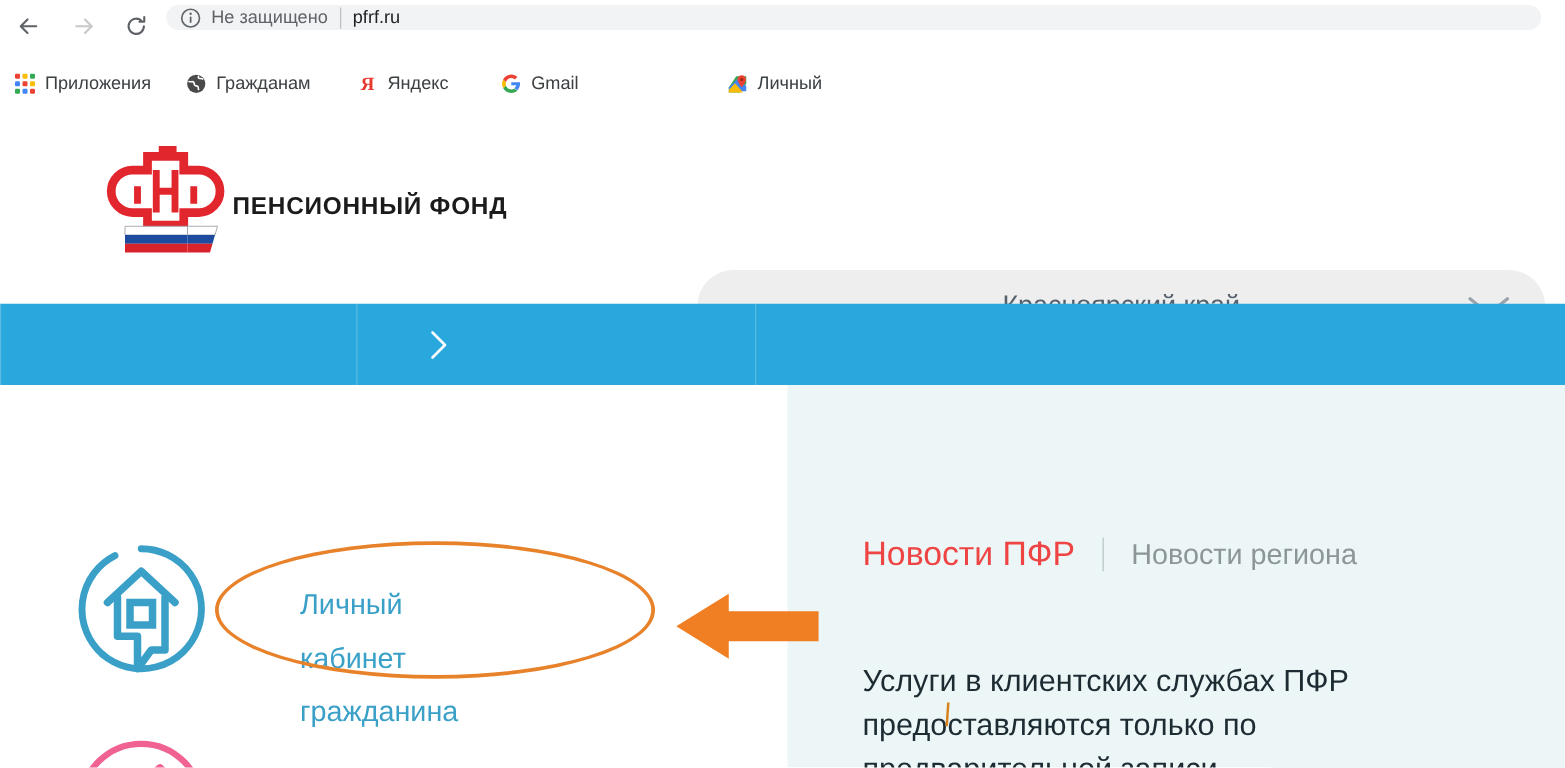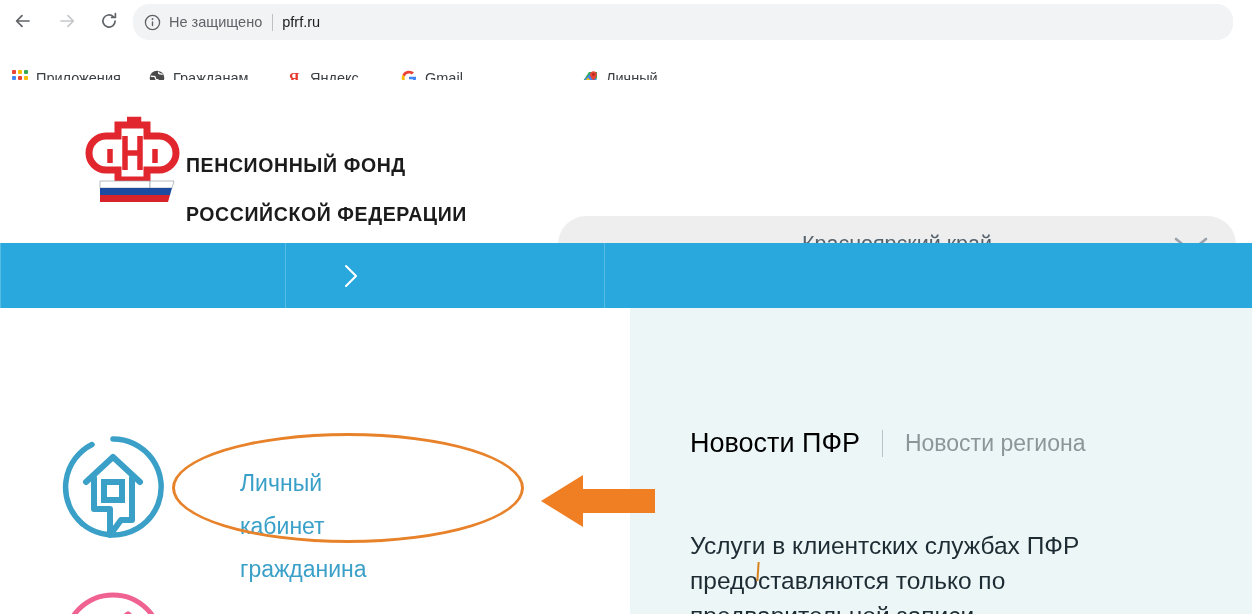--- a/index.html
+++ b/index.html
@@ -18,35 +18,35 @@
   .nav-btn{
     position:absolute;top:6px;width:30px;height:30px;
     display:flex;align-items:center;justify-content:center;
     border-radius:50%;
   }
   .nav-btn svg{display:block;}
   #back-btn{left:8px;}
   #fwd-btn{left:52px;}
   #reload-btn{left:94px;}
   .omnibox{
-    position:absolute;left:133px;top:4px;width:1100px;height:36px;
+    position:absolute;left:133px;top:4px;width:1100px;height:20px;
     background:#f1f3f4;border-radius:16px;
     display:flex;align-items:center;
   }
   .omni-info{margin-left:11px;display:flex;align-items:center;}
   .omni-insecure{
     font-size:14.5px;color:#5f6368;margin-left:8px;letter-spacing:0px;
   }
   .omni-sep{
     width:1px;height:17px;background:#bdc1c6;margin:0 9px 0 10px;
   }
   .omni-url{font-size:14.5px;color:#202124;}
 
   
-  .bookmarks{position:absolute;left:0;top:59px;width:996px;height:38px;}
+  .bookmarks{position:absolute;left:0;top:48px;width:996px;height:38px;}
   .bm{
     position:absolute;top:0;height:38px;display:flex;align-items:center;
     padding:0 4px;border-radius:4px;
   }
   .bm-label{font-size:14.5px;color:#3c4043;margin-left:8px;white-space:nowrap;}
   .bm-ico{width:16px;height:16px;display:block;position:relative;flex:none;}
 
   
   .apps-grid{display:grid;grid-template-columns:repeat(3,4px);grid-template-rows:repeat(3,4px);gap:2px;width:16px;height:16px;}
   .apps-grid i{display:block;width:4px;height:4px;border-radius:1px;}
@@ -113,21 +113,21 @@
   #service-1{top:280px;}
 
   .ellipse-annot{
     position:absolute;left:172px;top:353px;width:352px;height:110px;
     border:3.5px solid #e8822a;border-radius:50%;
     box-sizing:border-box;pointer-events:none;
   }
   .arrow-annot{position:absolute;left:541px;top:392px;width:114px;height:58px;}
 
   .news-tabs{position:absolute;left:690px;top:344px;height:38px;display:flex;align-items:center;}
-  .news-tab-active{font-size:27px;color:#000000;white-space:nowrap;}
+  .news-tab-active{font-size:27px;color:#ef4444;white-space:nowrap;}
   .news-tab-sep{width:1px;height:27px;background:#b6c3c6;margin:0 22px;}
   .news-tab{font-size:23px;color:#8c9699;white-space:nowrap;}
 
   .news-headline{
     position:absolute;left:690px;top:448px;width:530px;
     font-size:24.5px;line-height:35px;color:#1d2b33;white-space:pre-line;
   }
   .text-caret{
     position:absolute;left:757px;top:482px;width:2px;height:19px;background:#d8821e;
     transform:rotate(4deg);
@@ -258,21 +258,20 @@
             <path d="M20 75 h50 v7 H20 z" fill="#1c4ba0"></path>
             <path d="M20 82 h50 v7 H20 z" fill="#d8232a"></path>
             <path d="M70 68 h24 l-2 7 h-22 z" fill="#ffffff" stroke="#9aa0a6" stroke-width="0.7"></path>
             <path d="M70 75 h22 l-2 7 h-20 z" fill="#1c4ba0"></path>
             <path d="M70 82 h20 l-2 7 h-18 z" fill="#d8232a"></path>
           </g>
         </svg>
       </span>
       <div class="logo-text">
         <div class="logo-line">ПЕНСИОННЫЙ ФОНД</div>
-        <div class="logo-line">РОССИЙСКОЙ ФЕДЕРАЦИИ</div>
       </div>
     </div>
 
     <div class="region-select">
       <span class="region-name">Красноярский край</span>
       <span class="region-chevron">
         <svg width="36" height="20" viewBox="0 0 36 20">
           <path d="M3 4 L18 16 L33 4" fill="none" stroke="#9aa3ab" stroke-width="2.6" stroke-linecap="round" stroke-linejoin="round"></path>
         </svg>
       </span>

